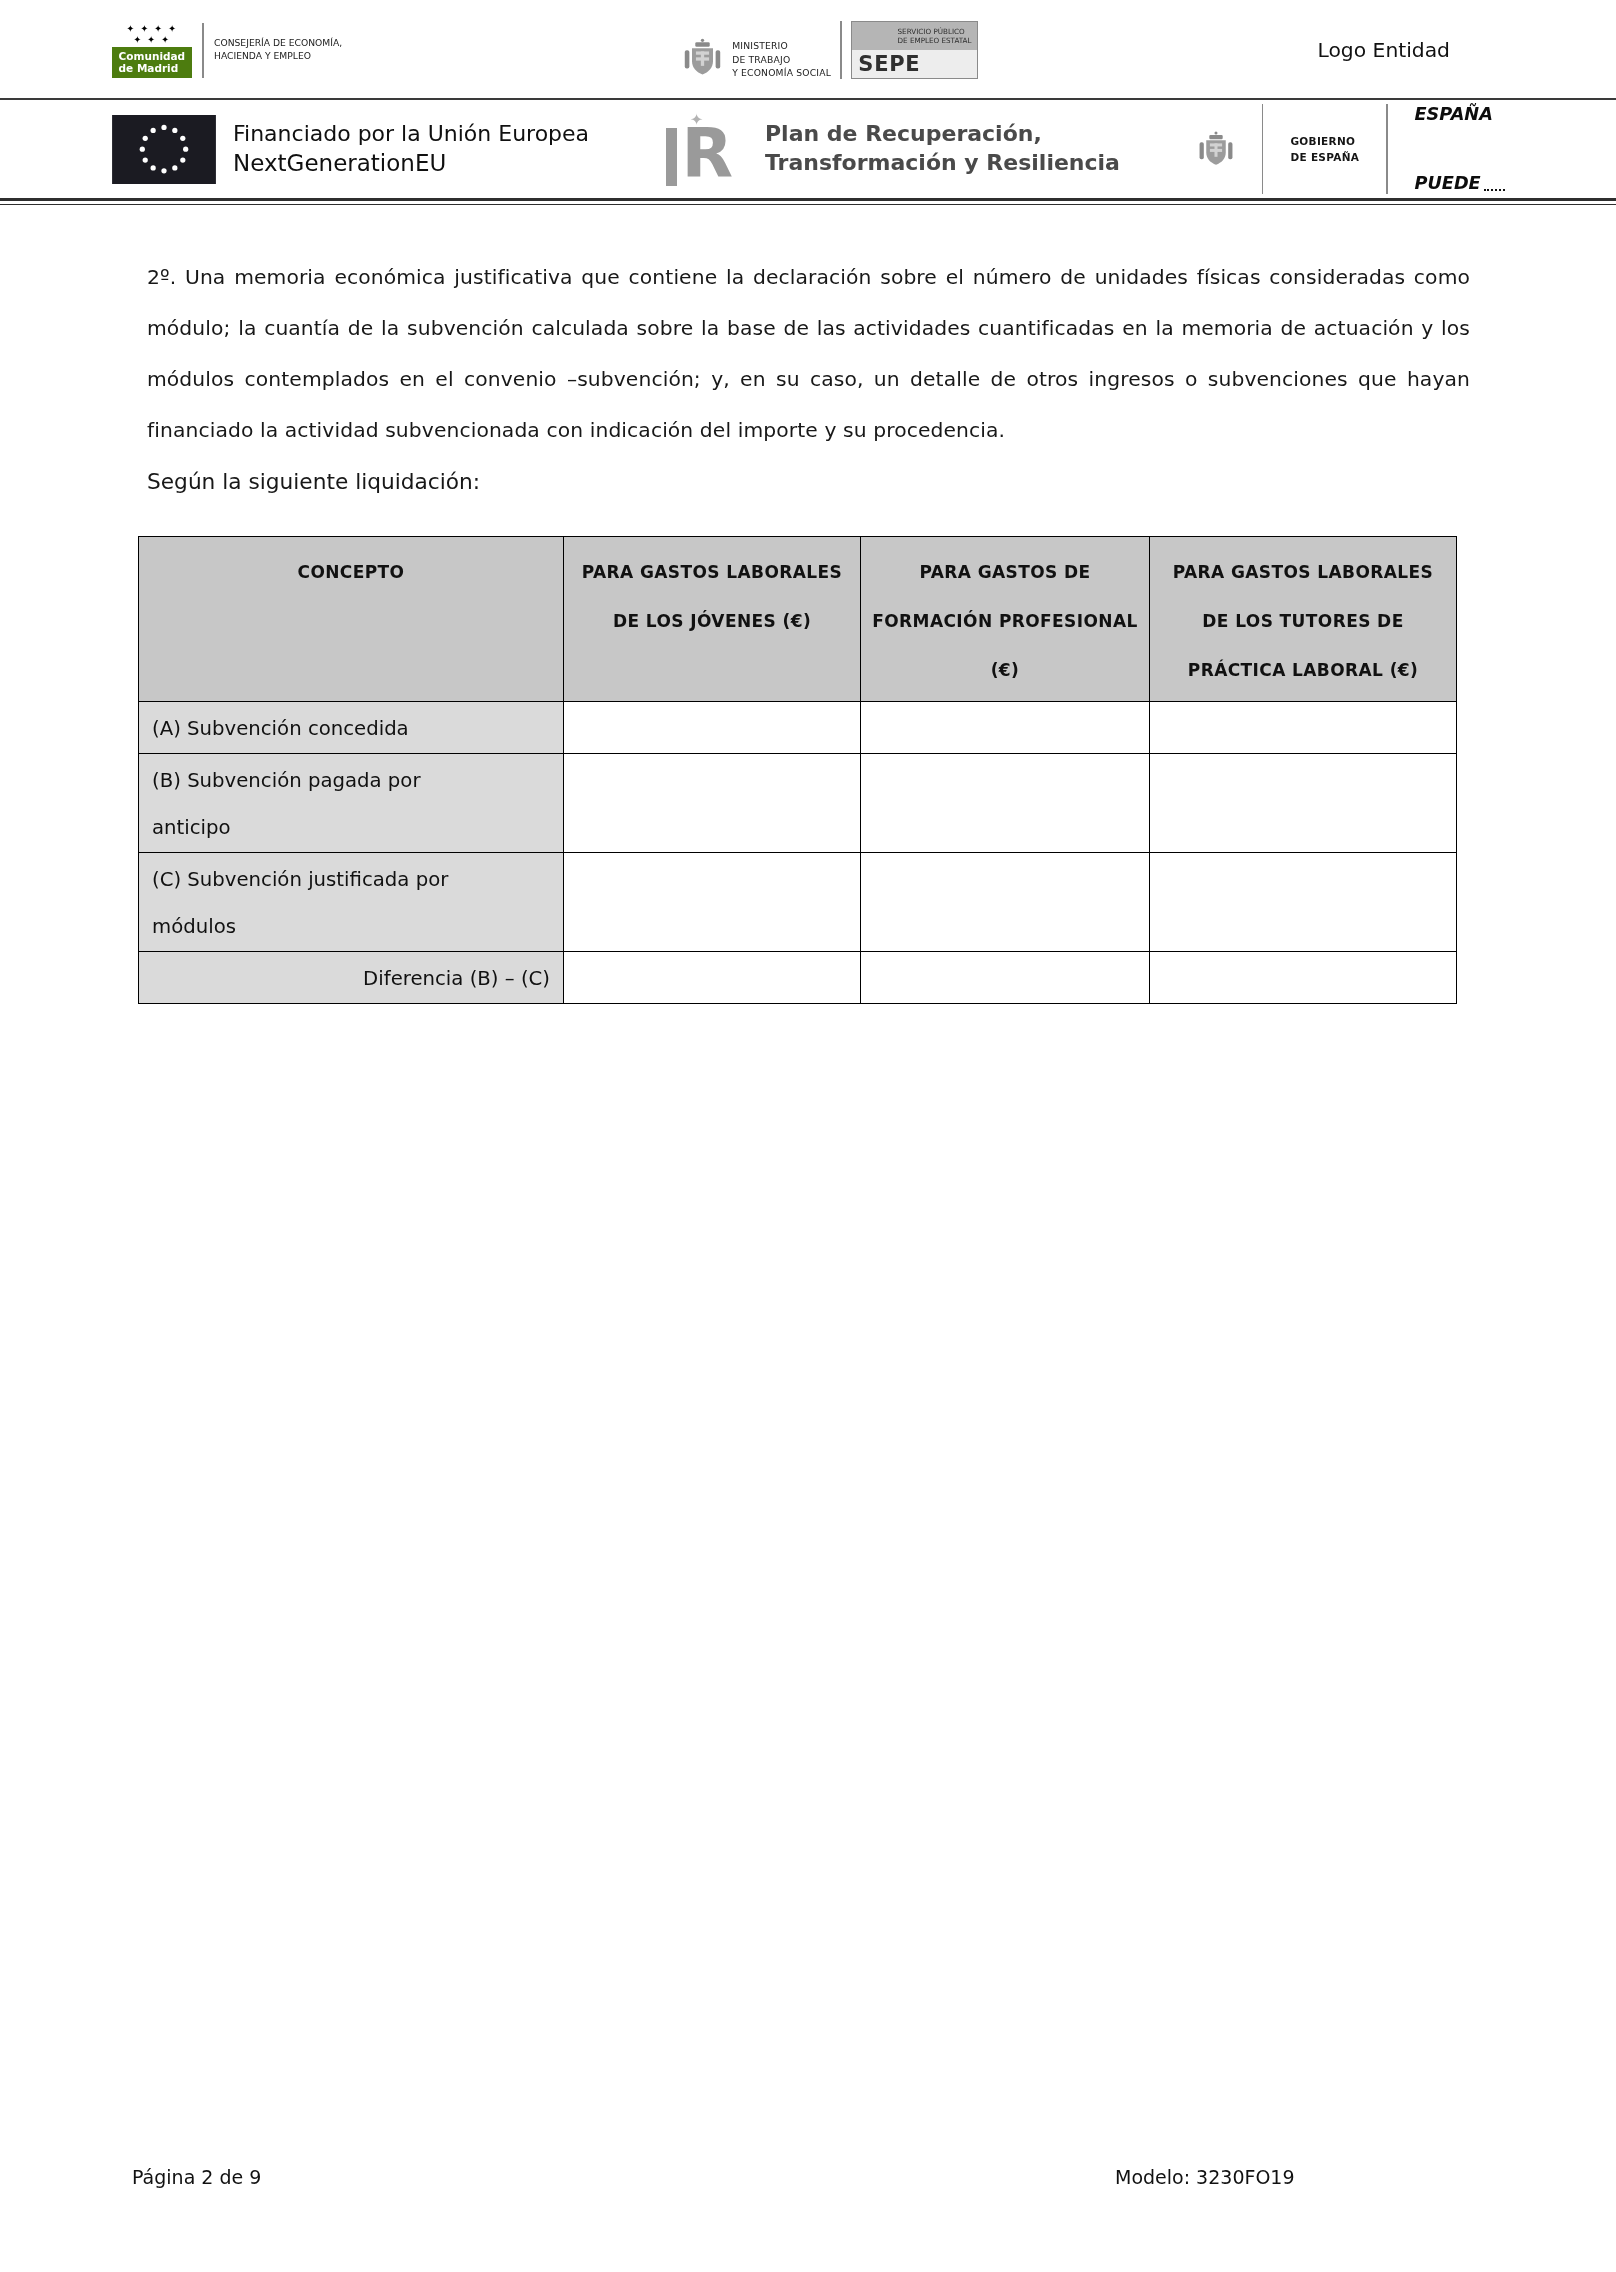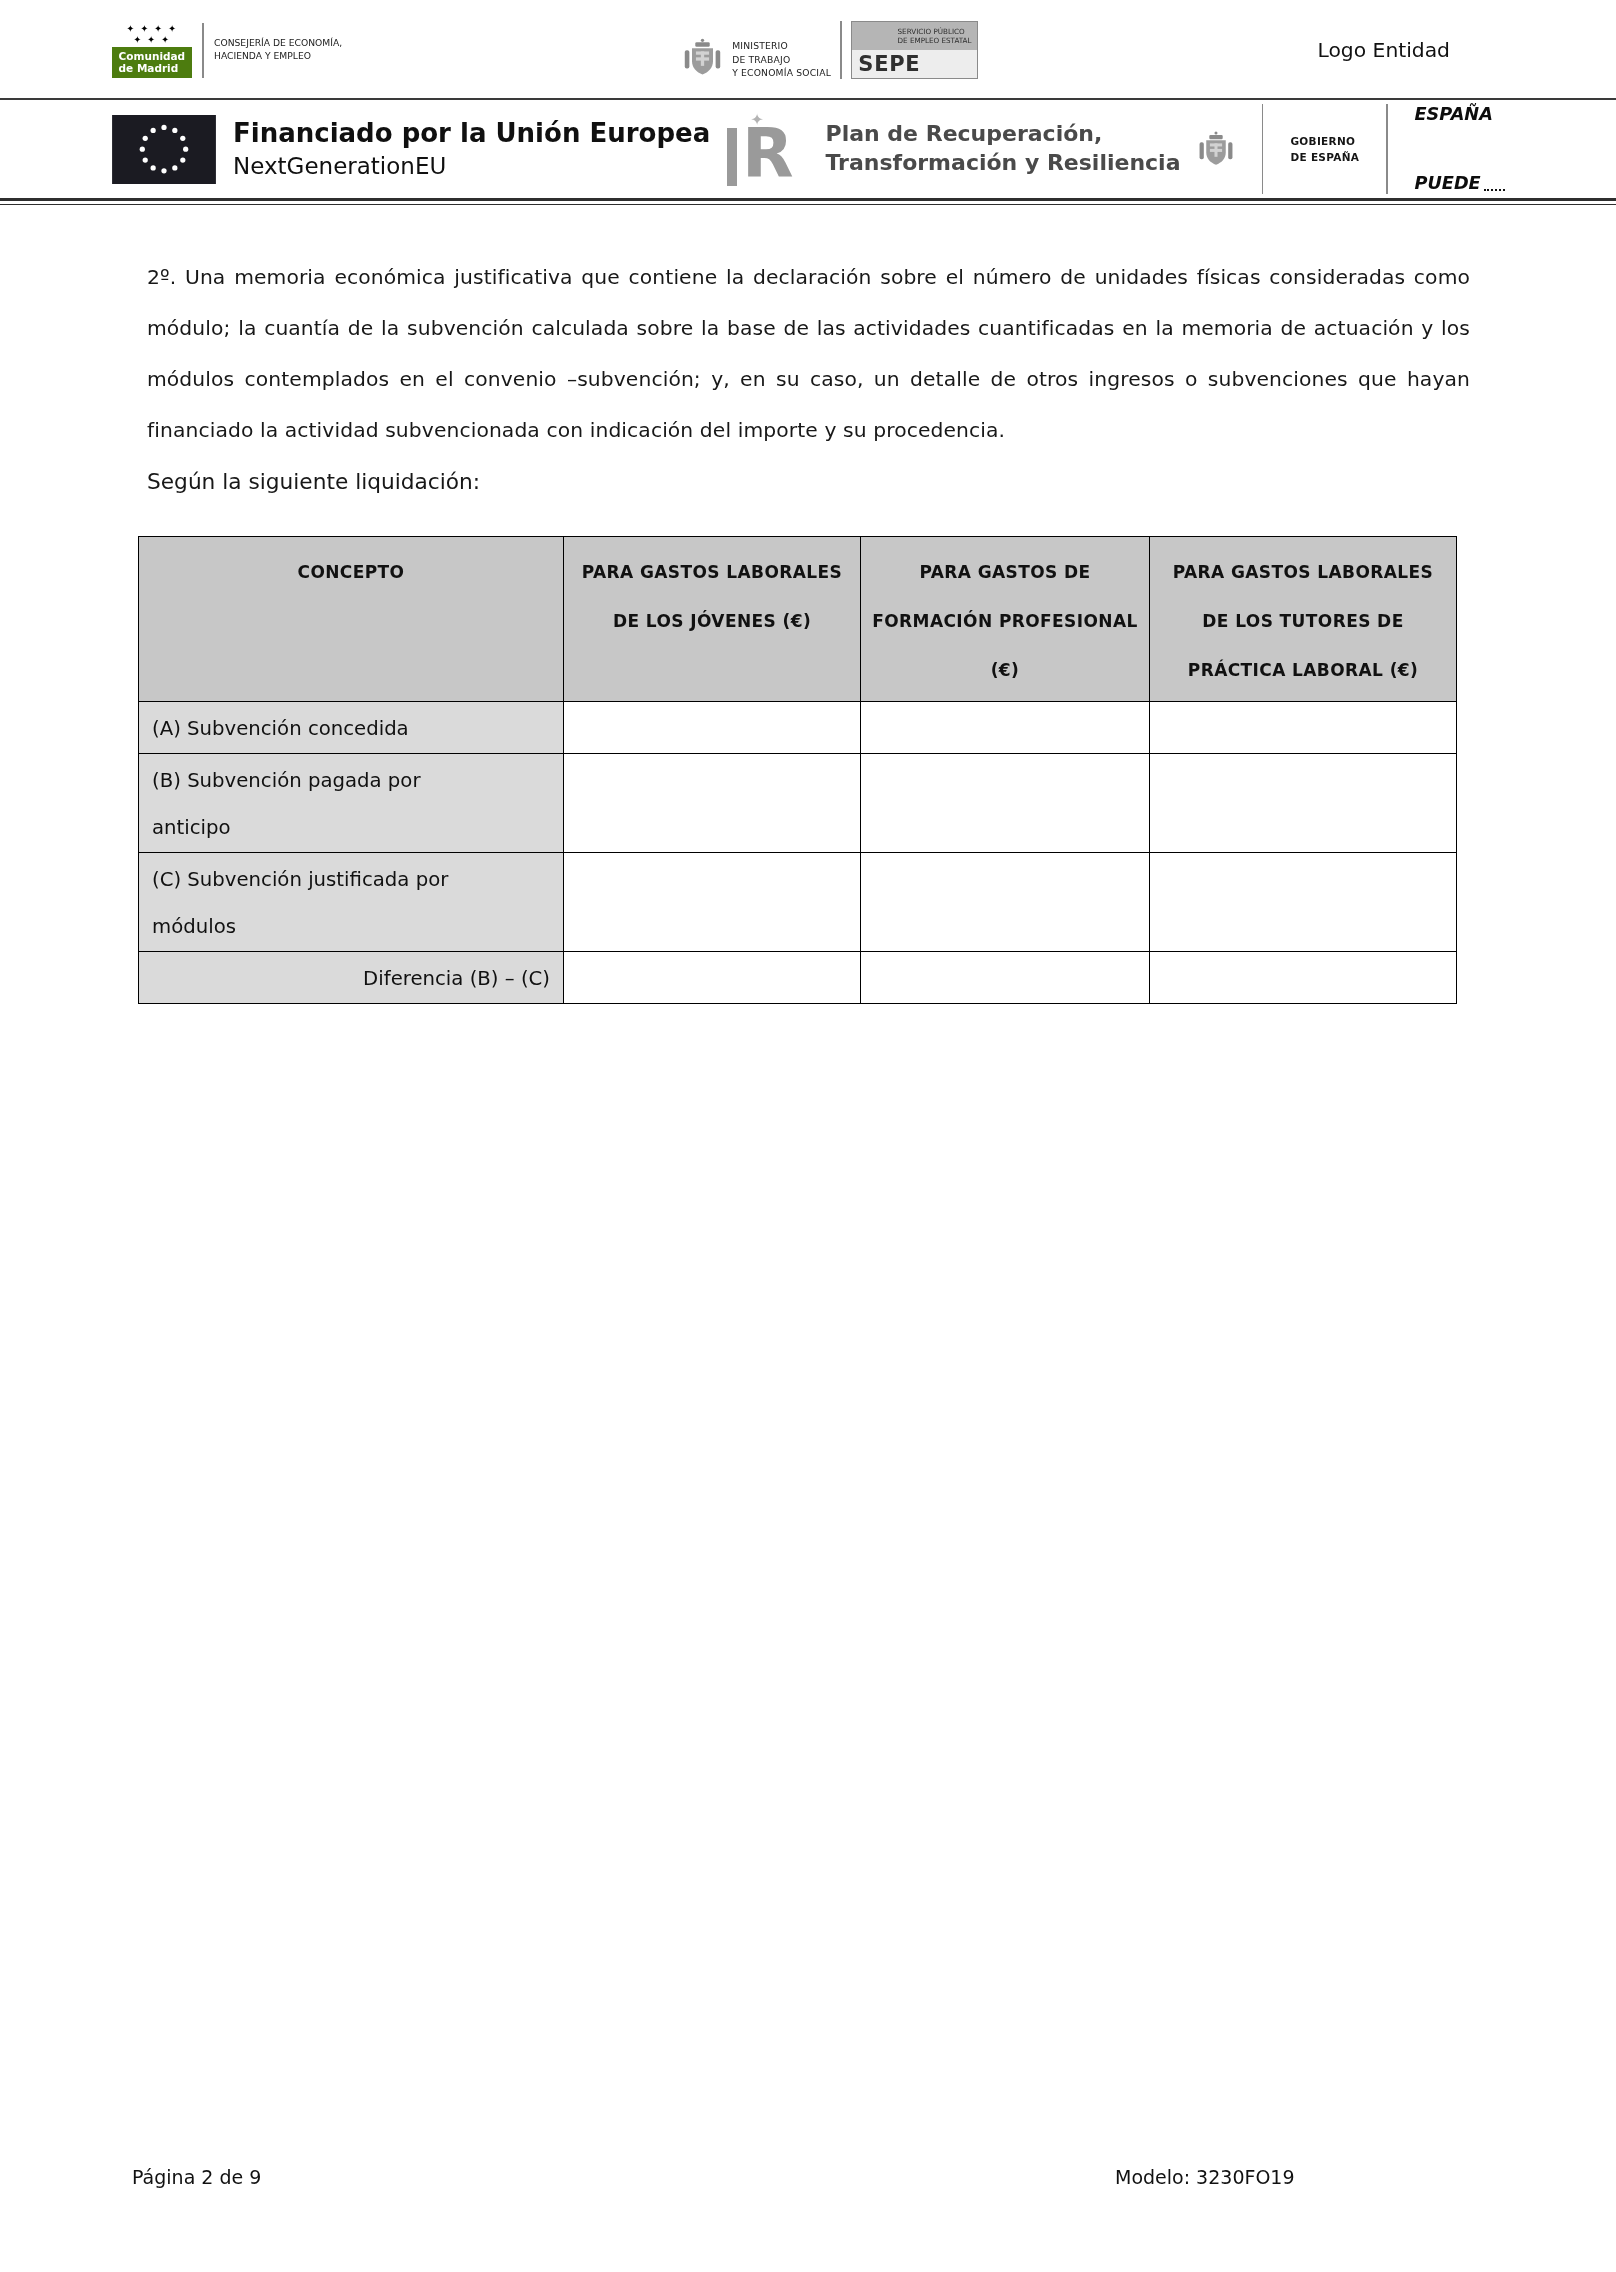--- a/index.html
+++ b/index.html
@@ -34,21 +34,21 @@
   .logo-entidad { font-size:20.3px; color:#111; }
 
   
   .hrow2 { height:98px; display:flex; align-items:center; justify-content:space-between;
            padding:6.6px 112px; box-sizing:border-box; }
   .hrule-thick { height:3.3px; background:#2f2f2f; }
   .hrule-thin  { height:1.3px; background:#2f2f2f; margin-top:2.6px; }
 
   .eu { display:flex; align-items:center; gap:17px; }
   .eu-flag { width:104px; height:69px; display:block; }
-  .eu-l1 { font-size:26px; color:#101010; line-height:1.35;font-weight:bold; }
+  .eu-l1 { font-size:22px; color:#101010; line-height:1.35; }
   .eu-l2 { font-size:23px; color:#101010; font-weight:normal; line-height:1.35; }
 
   .plan { display:flex; align-items:center; gap:15.7px; }
   .tr-logo { position:relative; width:83px; height:73px; display:flex; align-items:flex-end; }
   .tr-bar { display:inline-block; width:10.5px; height:58px; background:#9a9a9a; margin-right:4.6px; }
   .tr-r { font-size:67px; font-weight:bold; color:#9a9a9a; line-height:0.92; }
   .tr-star { position:absolute; top:-2.6px; left:23.6px; font-size:15.7px; color:#b3b3b3; }
   .plan-l { font-size:22px; font-weight:bold; color:#4a4a4a; line-height:1.3; }
 
   .gob { display:flex; align-items:center; gap:27px; }

